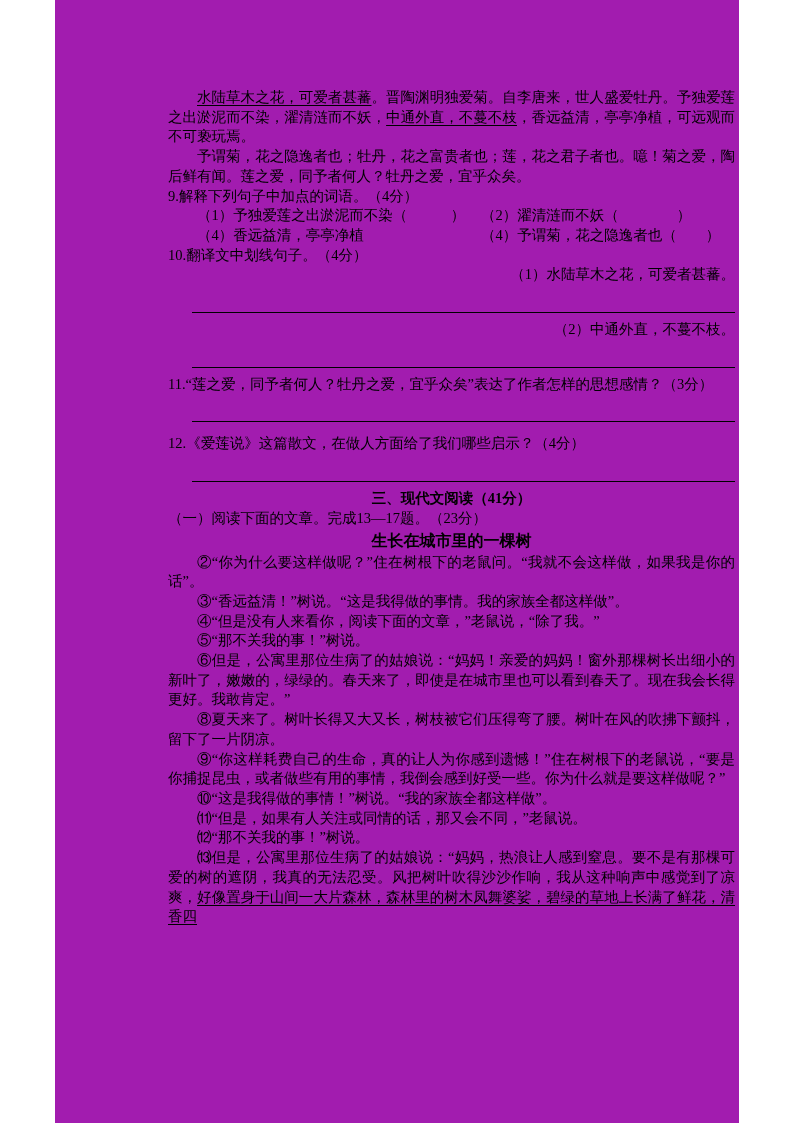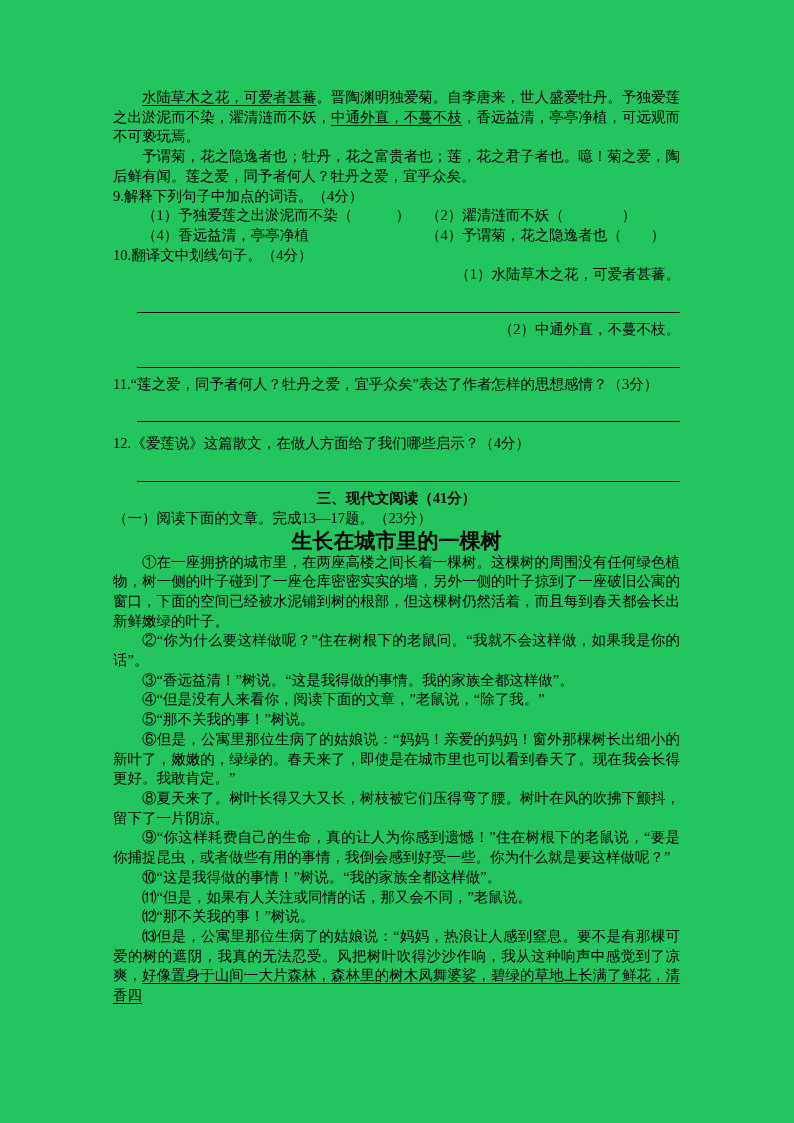--- a/index.html
+++ b/index.html
@@ -1,23 +1,23 @@
 <!DOCTYPE html>
 <html><head>
 <meta charset="utf-8">
 <title>语文试卷</title>
 <style>
   * { margin: 0; padding: 0; box-sizing: border-box; }
   html, body { background: #ffffff; }
   .page {
     position: relative;
-    width: 794px;
+    width: 684px;
     height: 1123px;
     margin: 0 auto;
-    background: #22c55e;
+    background: #a21caf;
     color: #000000;
     font-family: "Liberation Serif", "DejaVu Serif", serif;
     font-size: 14.5px;
     line-height: 19.7px;
     overflow: hidden;
   }
   .content {
     position: absolute;
     left: 113px;
     top: 88px;
@@ -45,21 +45,21 @@
   .answer-line {
     height: 28px;
     margin-left: 24px;
     margin-bottom: 7px;
     border-bottom: 1px solid #000000;
   }
   .section-heading { font-weight: bold; margin-top: 2px; text-align: center; }
   .article-title {
     text-align: center;
     font-weight: bold;
-    font-size: 21px;
+    font-size: 16px;
     line-height: 24px;
     text-indent: 0;
   }
   .article-byline {
     text-align: center;
     font-weight: bold;
     line-height: 20px;
     text-indent: 0;
   }
 </style>
@@ -96,21 +96,20 @@
 
     <div class="qlabel q12">12.《爱莲说》这篇散文，在做人方面给了我们哪些启示？（4分）</div>
     <div class="answer-line"></div>
 
     <div class="section-heading">三、现代文阅读（41分）</div>
     <div class="qlabel">（一）阅读下面的文章。完成13—17题。（23分）</div>
 
     <div class="article-title">生长在城市里的一棵树</div>
 
     <div>
-        <div class="para"><span>①在一座拥挤的城市里，在两座高楼之间长着一棵树。这棵树的周围没有任何绿色植物，树一侧的叶子碰到了一座仓库密密实实的墙，另外一侧的叶子掠到了一座破旧公寓的窗口，下面的空间已经被水泥铺到树的根部，但这棵树仍然活着，而且每到春天都会长出新鲜嫩绿的叶子。</span></div>
         <div class="para"><span>②“你为什么要这样做呢？”住在树根下的老鼠问。“我就不会这样做，如果我是你的话”。</span></div>
         <div class="para"><span>③“香远益清！”树说。“这是我得做的事情。我的家族全都这样做”。</span></div>
         <div class="para"><span>④“但是没有人来看你，阅读下面的文章，”老鼠说，“除了我。”</span></div>
         <div class="para"><span>⑤“那不关我的事！”树说。</span></div>
         <div class="para"><span>⑥但是，公寓里那位生病了的姑娘说：“妈妈！亲爱的妈妈！窗外那棵树长出细小的新叶了，嫩嫩的，绿绿的。春天来了，即使是在城市里也可以看到春天了。现在我会长得更好。我敢肯定。”</span></div>
         <div class="para"><span>⑧夏天来了。树叶长得又大又长，树枝被它们压得弯了腰。树叶在风的吹拂下颤抖，留下了一片阴凉。</span></div>
         <div class="para"><span>⑨“你这样耗费自己的生命，真的让人为你感到遗憾！”住在树根下的老鼠说，“要是你捕捉昆虫，或者做些有用的事情，我倒会感到好受一些。你为什么就是要这样做呢？”</span></div>
         <div class="para"><span>⑩“这是我得做的事情！”树说。“我的家族全都这样做”。</span></div>
         <div class="para"><span>⑾“但是，如果有人关注或同情的话，那又会不同，”老鼠说。</span></div>
         <div class="para"><span>⑿“那不关我的事！”树说。</span></div>

